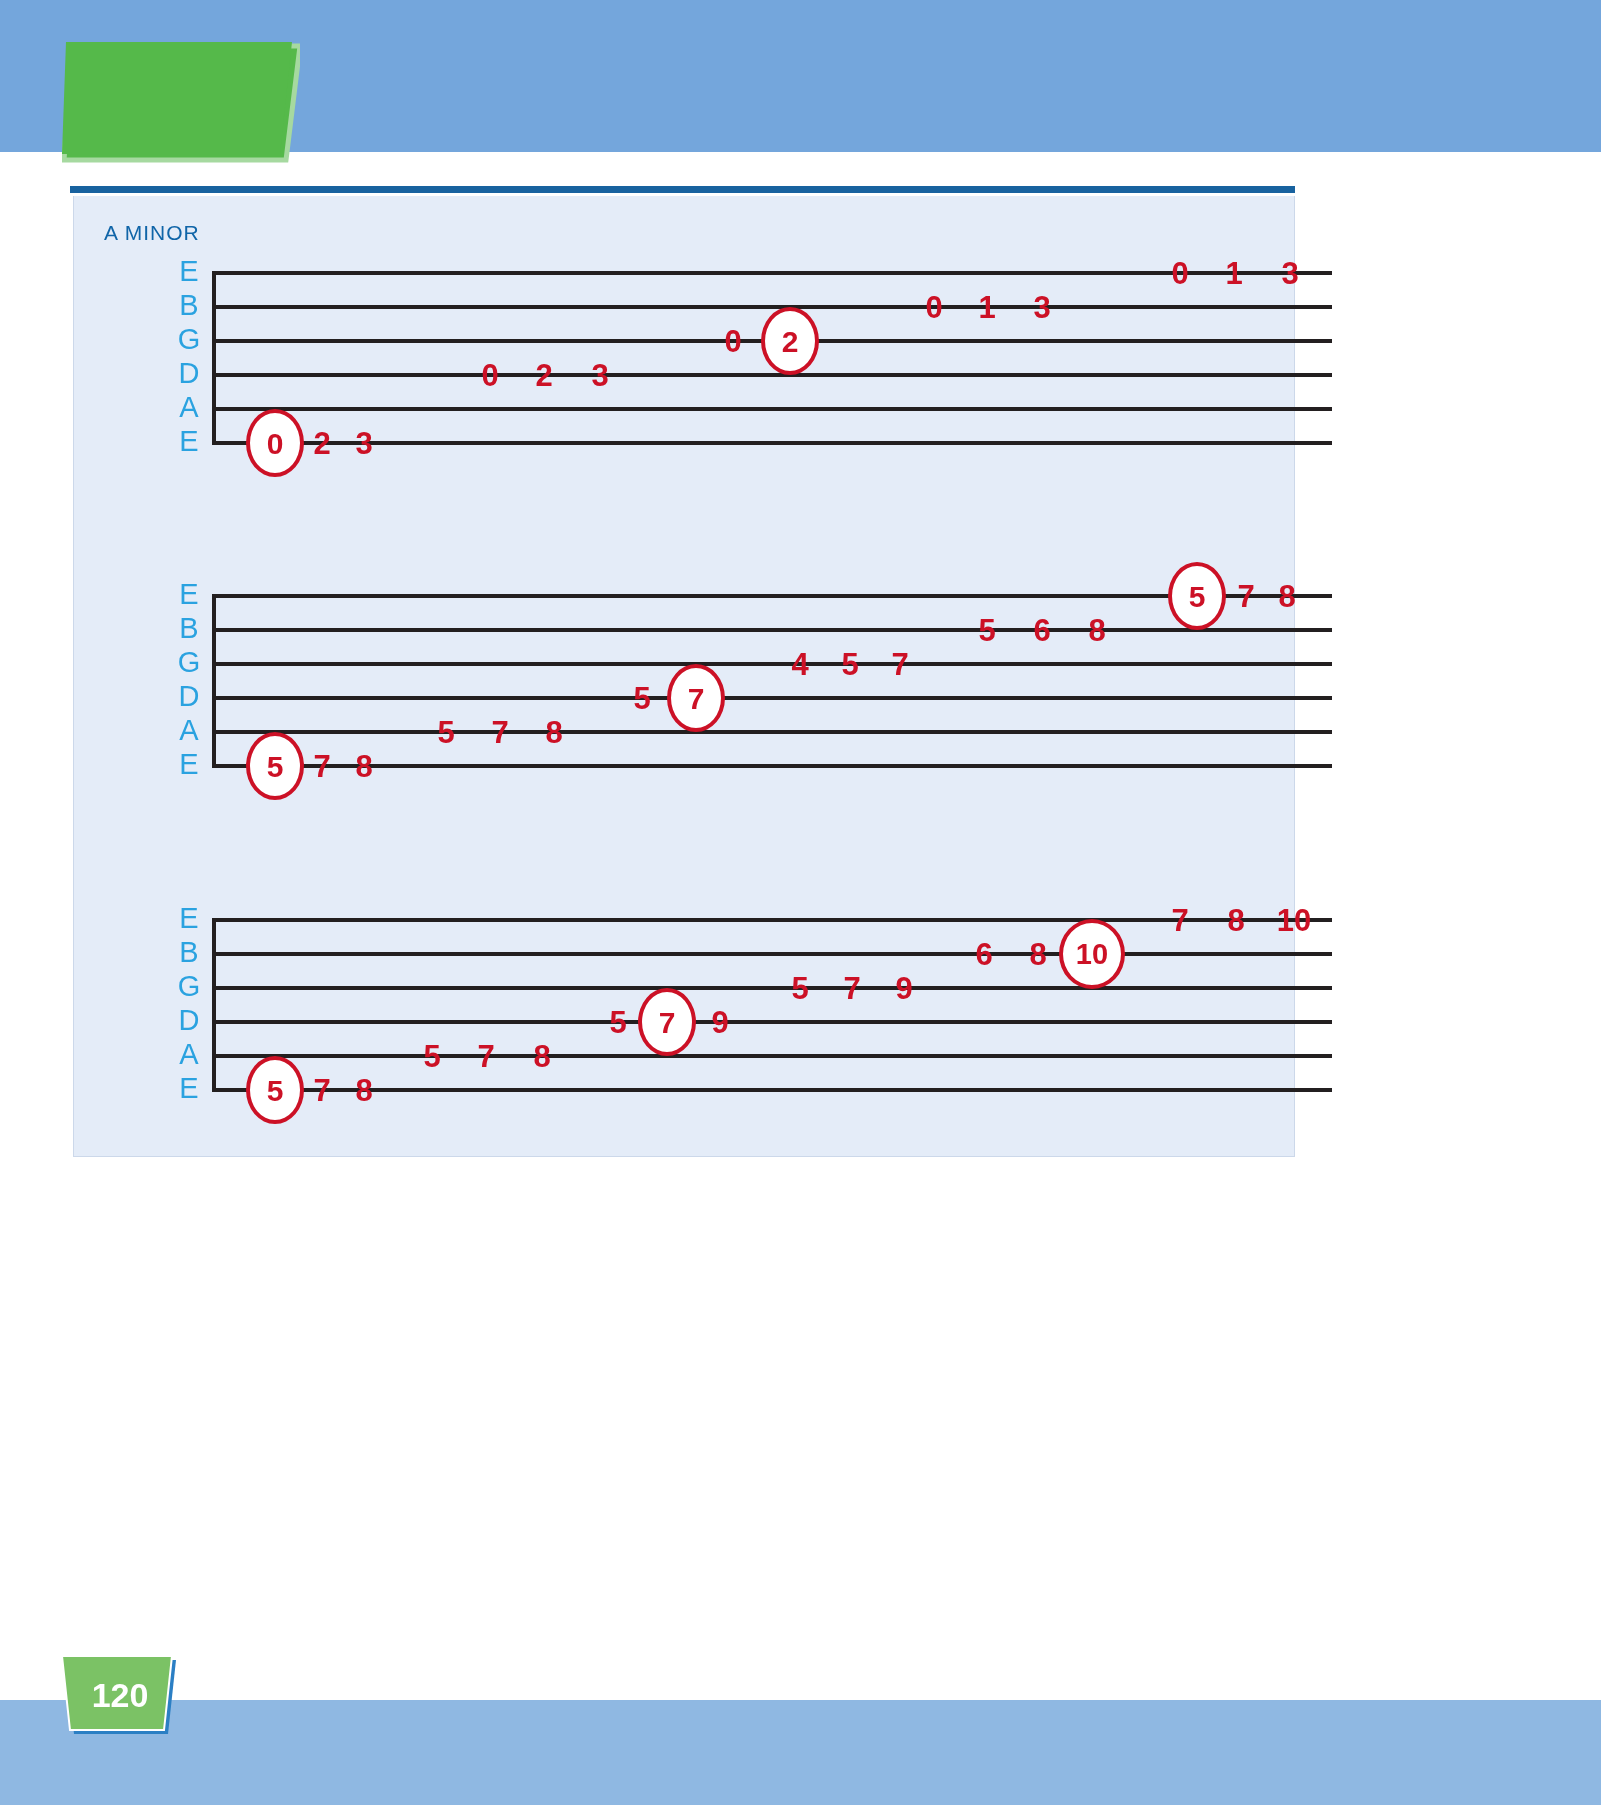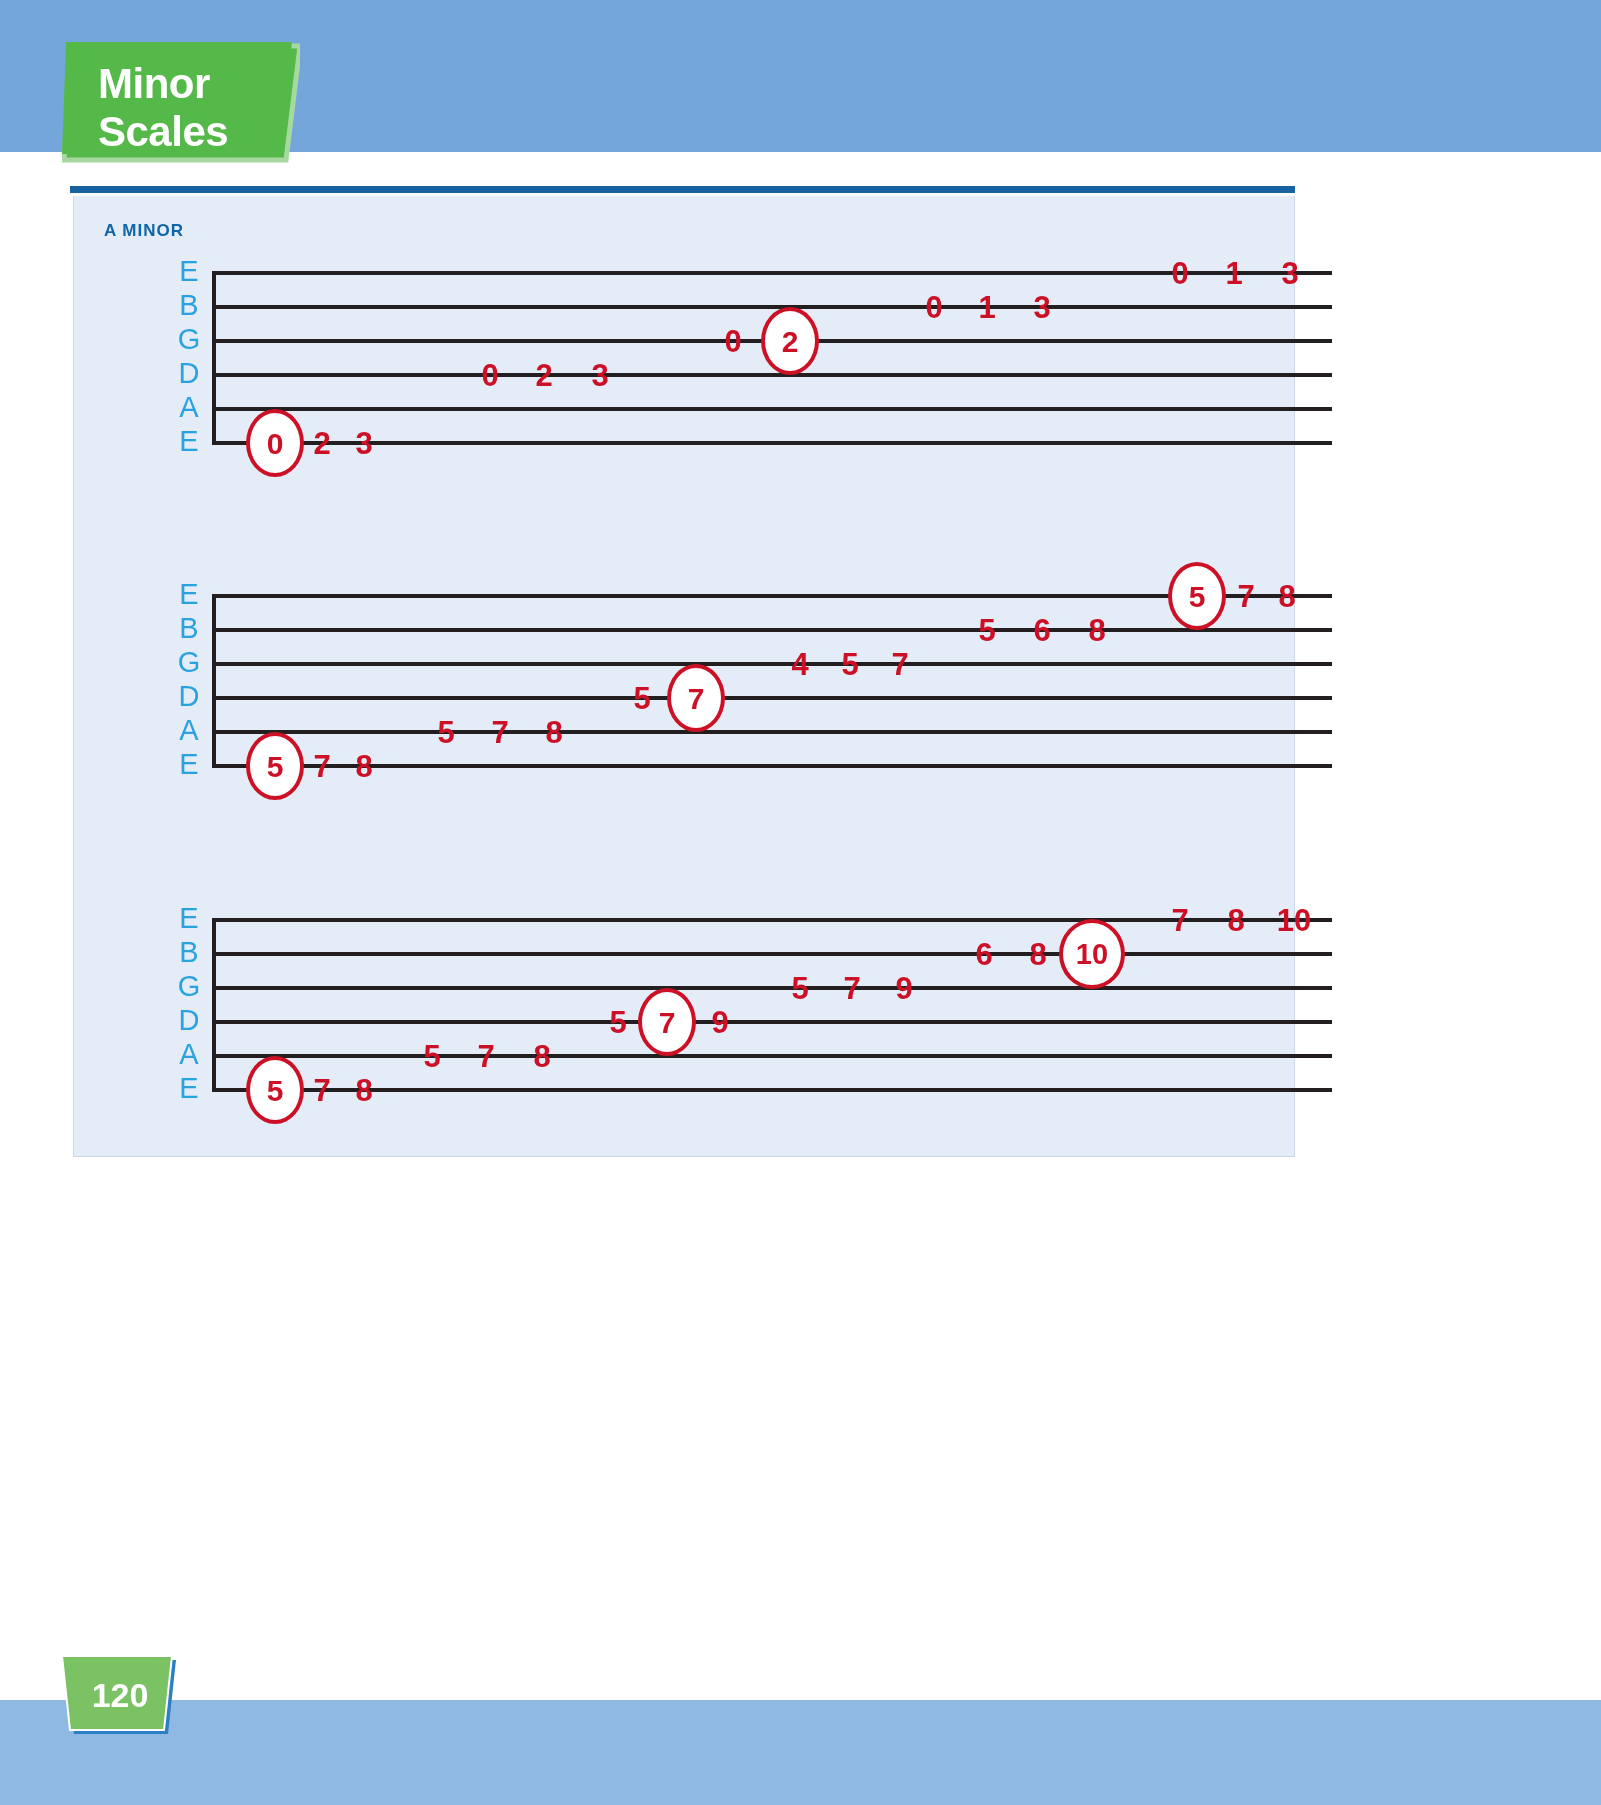--- a/index.html
+++ b/index.html
@@ -37,21 +37,21 @@
   }
   .panel{
     position:absolute;left:73px;top:196px;width:1220px;height:960px;
     background:#e4ecf8;
     border:1px solid #ccd8ea;
     border-top:none;
   }
 
   .section-title{
     position:absolute;left:30px;top:25px;
-    color:#1065a8;font-weight:bold;font-size:17px;letter-spacing:1px;
+    color:#1065a8;font-weight:normal;font-size:21px;letter-spacing:1px;
   }
 
   
   .staff{
     position:absolute;left:0;width:1220px;height:190px;
   }
   .staff .strings{
     position:absolute;left:138px;top:0;width:1120px;height:180px;
   }
   .string-line{
@@ -99,22 +99,20 @@
 <body>
 
 <div class="top-band"></div>
 
 <div class="header-tab">
   <svg class="tab-outline" viewBox="0 0 238 122" preserveAspectRatio="none">
     <polygon points="10,4 238,4 224,118 2,118" fill="#55b94a"></polygon>
     <polygon points="10,4 238,4 224,118 2,118" fill="none" stroke="#a6d9a0" stroke-width="5"></polygon>
     <polygon points="4,0 230,0 218,112 0,112" fill="#55b94a"></polygon>
   </svg>
-  <div class="tab-label">Minor
-Scales</div>
 </div>
 
 <div class="panel-rule"></div>
 <div class="panel">
 
   <div class="section-title">A MINOR</div>
 
   <div id="staves-host">
       <div class="staff" style="top: 75px;">
         <div class="string-label" style="left: 100px; top: -14px;">E</div>

